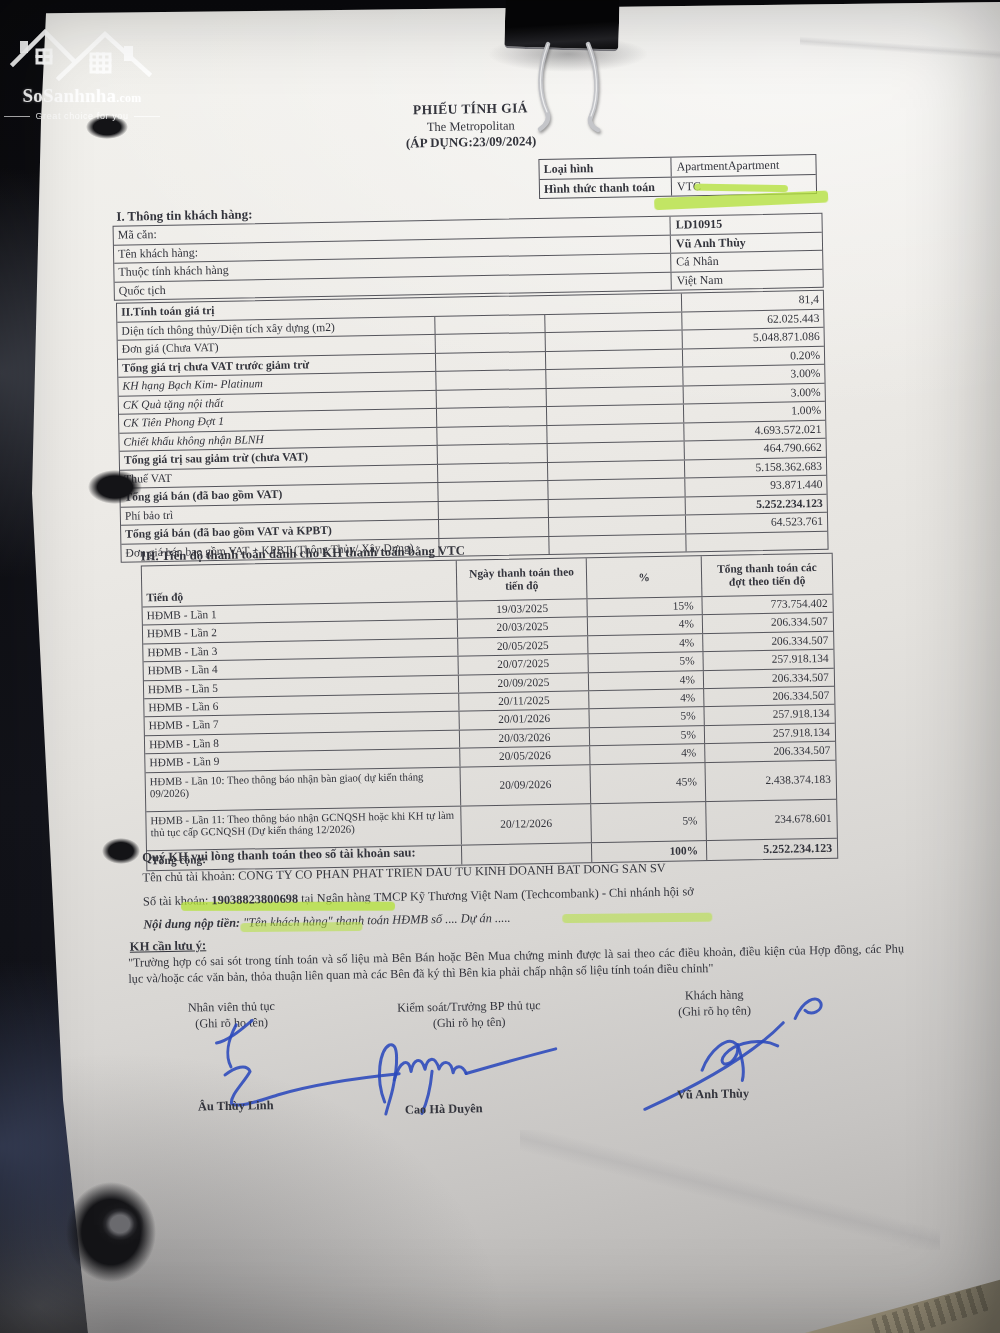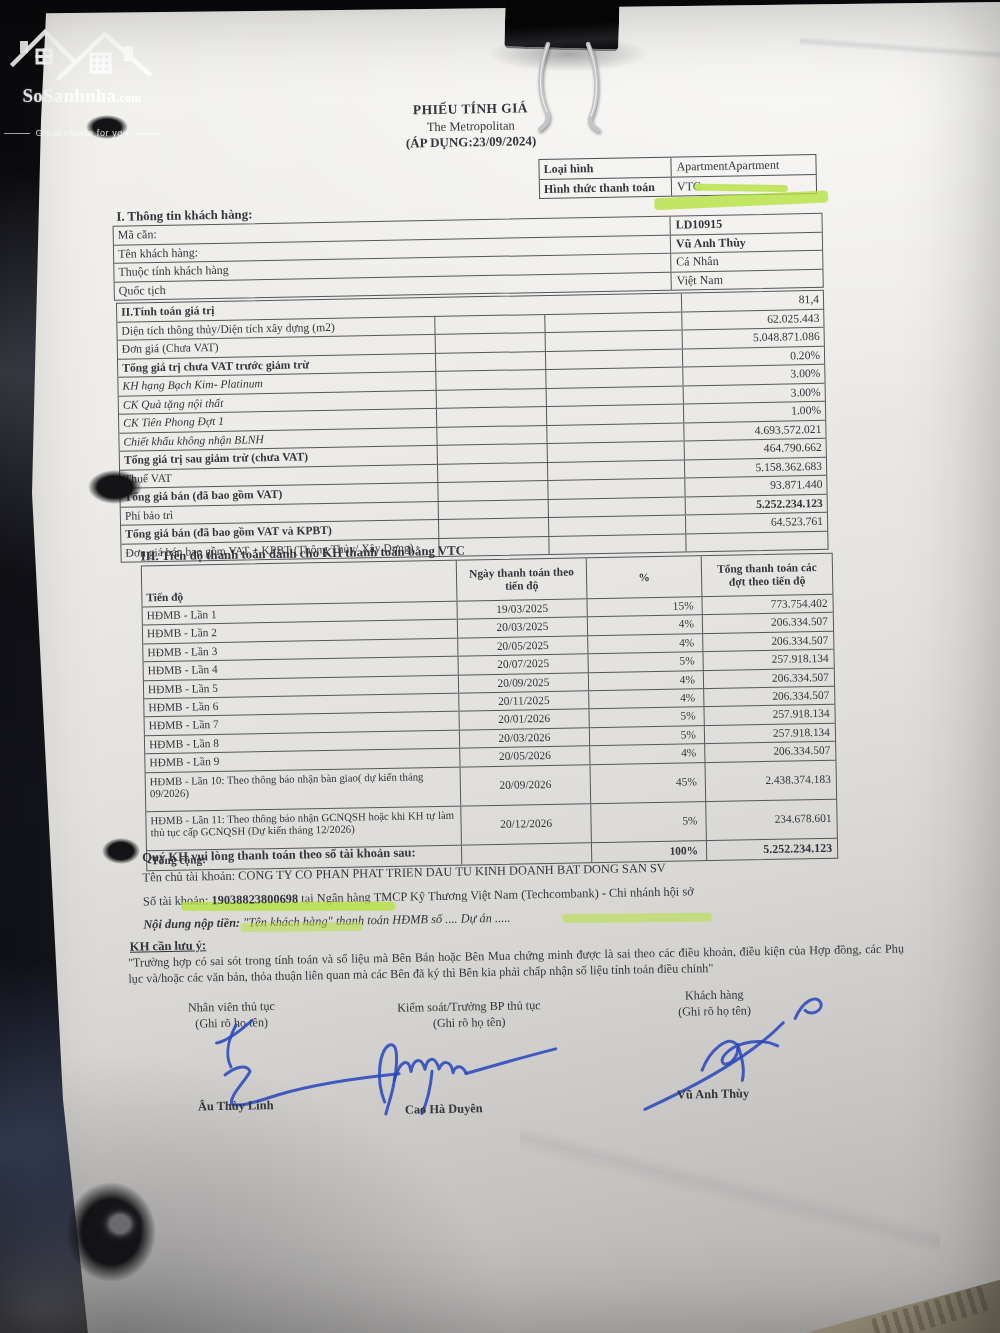--- a/index.html
+++ b/index.html
@@ -107,21 +107,21 @@
     background:linear-gradient(175deg,#060607 55%,#232327 82%,#0c0c0e);
     border-bottom:2px solid #77777d;border-radius:2px 2px 5px 5px;}
   .clip-wire{position:absolute;left:500px;top:40px;filter:drop-shadow(1px 2px 1.5px rgba(30,30,36,.45));}
   .clip-wire path{fill:none;stroke-linecap:round;}
   
   .logo{position:absolute;left:4px;top:14px;width:156px;color:rgba(255,255,255,.95);text-align:center;}
   .logo svg{display:block;margin:0 auto;}
   .logo .brand{font-size:19px;font-weight:bold;line-height:20px;letter-spacing:.2px;
     text-shadow:0 0 3px rgba(255,255,255,.35);}
   .logo .brand .dotcom{font-size:12px;}
-  .logo .tag{margin-top:20px;display:flex;align-items:center;gap:5px;font-size:9px;letter-spacing:.6px;
+  .logo .tag{margin-top:3px;display:flex;align-items:center;gap:5px;font-size:9px;letter-spacing:.6px;
     font-family:"Liberation Sans",sans-serif;color:rgba(255,255,255,.85);}
   .logo .tag::before,.logo .tag::after{content:"";flex:1;height:1px;background:rgba(255,255,255,.7);}
   
   .corner-doc{position:absolute;right:0;bottom:0;width:195px;height:62px;
     clip-path:polygon(0 100%, 100% 14%, 100% 100%);
     background:linear-gradient(102deg,#a79d85 10%,#938a74 55%,#746e5e 95%);}
   .corner-doc::before{content:"";position:absolute;inset:0;
     background:linear-gradient(102deg, rgba(235,228,205,.8) 0%, rgba(235,228,205,0) 10%);
     clip-path:polygon(0 100%, 100% 14%, 100% 26%, 2% 100%);}
   .corner-doc .marks{position:absolute;right:8px;bottom:6px;width:120px;height:26px;transform:rotate(-17deg);

